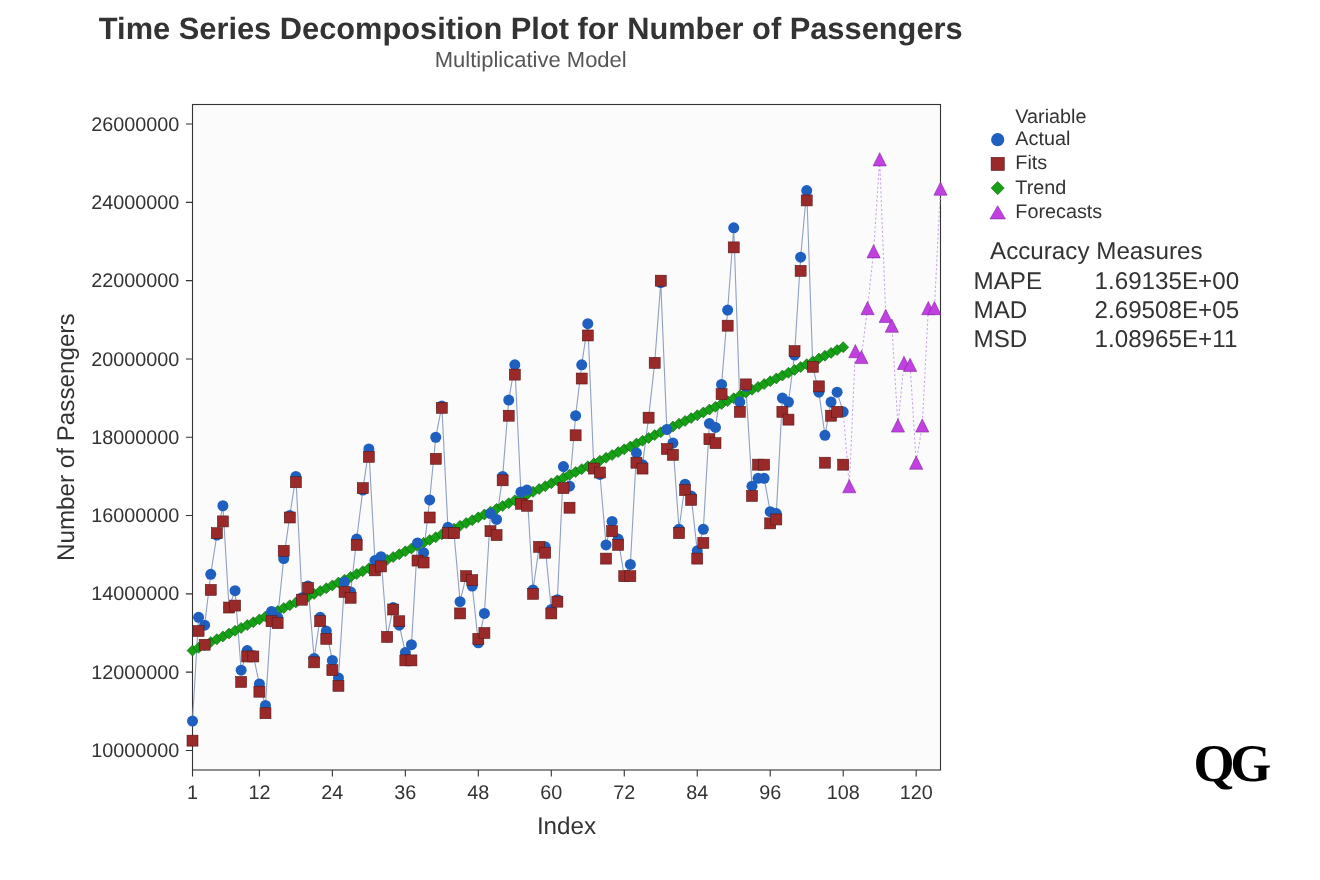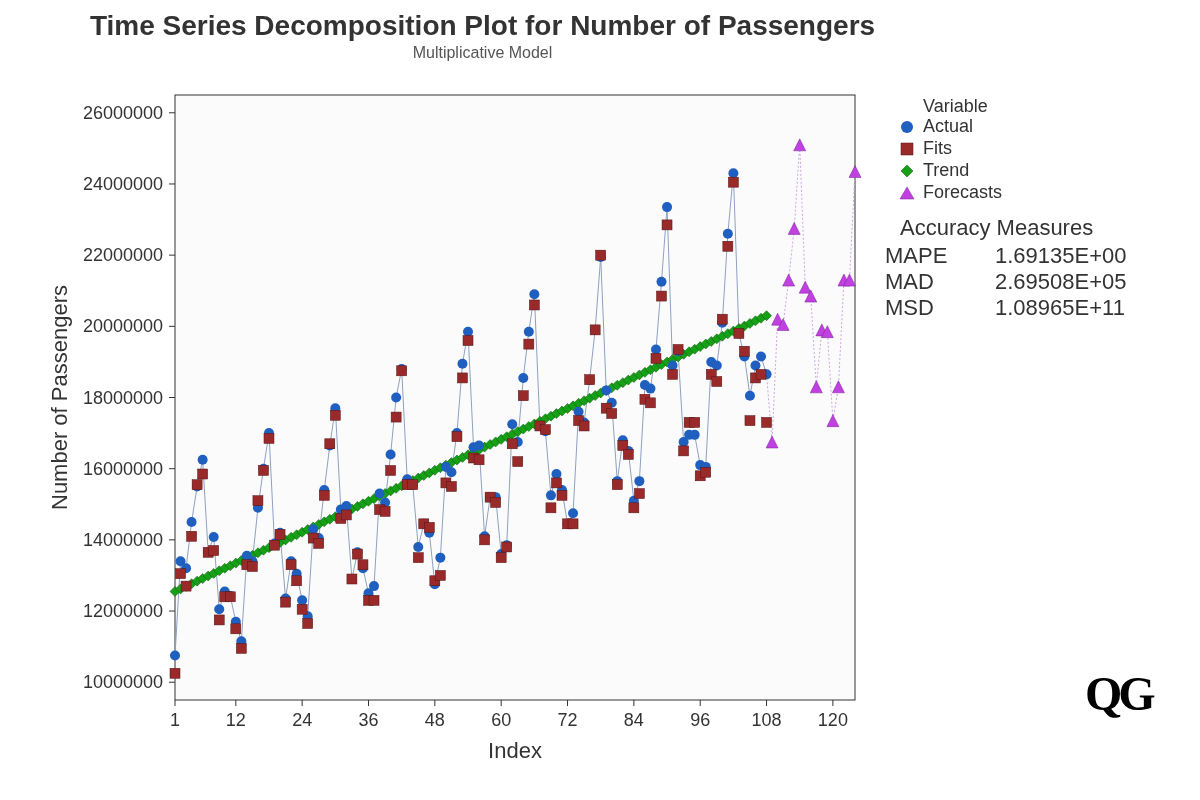--- a/index.html
+++ b/index.html
@@ -20,21 +20,21 @@
   .title-block {
     text-align: center;
     padding-top: 10px;
   }
   .title {
     font-size: 28px;
     font-weight: 600;
     color: #333;
   }
   .subtitle {
-    font-size: 16px;
+    font-size: 20px;
     color: #555;
     margin-top: 2px;
   }
   .plot-wrap {
     position: absolute;
     left: 45px;
     top: 80px;
     width: 1130px;
     height: 700px;
   }

